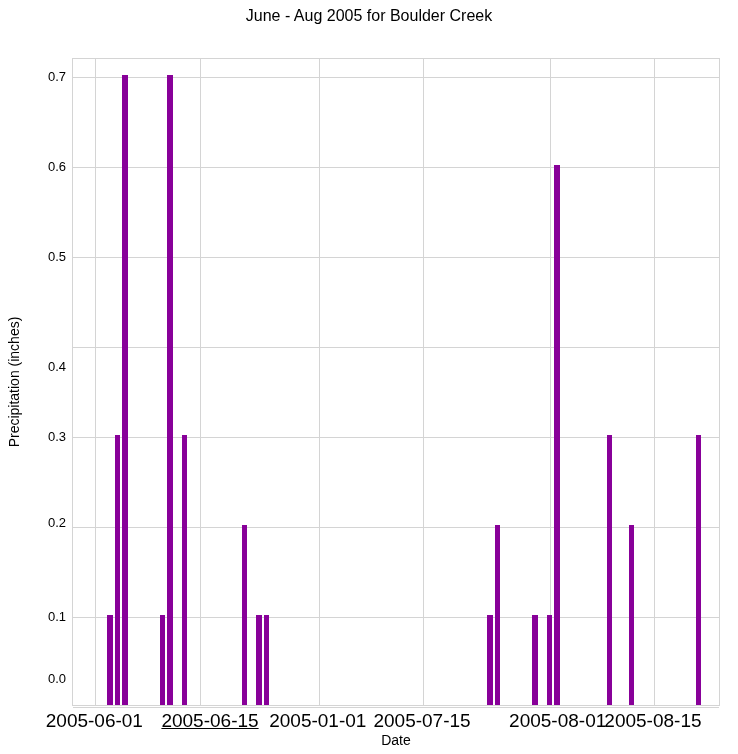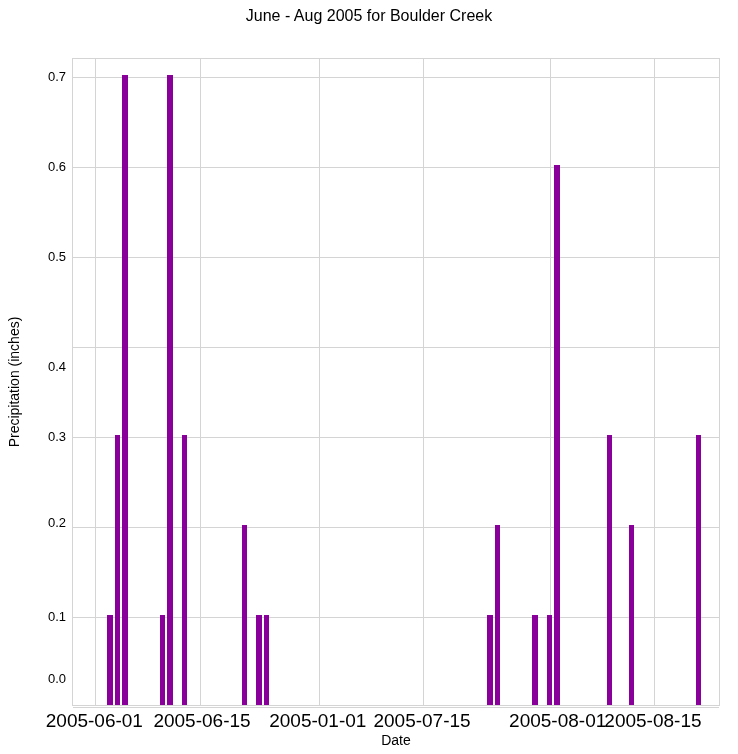--- a/index.html
+++ b/index.html
@@ -141,20 +141,20 @@
       <div class="ytick-label" style="top: 616px;">0.1</div>
       <div class="ytick-label" style="top: 522px;">0.2</div>
       <div class="ytick-label" style="top: 436px;">0.3</div>
       <div class="ytick-label" style="top: 366px; text-align: center;">0.4</div>
       <div class="ytick-label" style="top: 256px;">0.5</div>
       <div class="ytick-label" style="top: 166px; margin-left: 8px;">0.6</div>
       <div class="ytick-label" style="top: 76px; margin-left: 48px;">0.7</div>
     </div>
   <div id="xtick-container">
       <div class="xtick-label" style="left: 94.3448px;">2005-06-01</div>
-      <div class="xtick-label" style="left: 202px;">2005-06-15</div>
+      <div class="xtick-label" style="left: 210px; text-decoration: underline;">2005-06-15</div>
       <div class="xtick-label" style="left: 317.793px;">2005-01-01</div>
       <div class="xtick-label" style="left: 422.069px;">2005-07-15</div>
       <div class="xtick-label" style="left: 548.69px; margin-left: 9px;">2005-08-01</div>
       <div class="xtick-label" style="left: 652.966px;">2005-08-15</div>
     </div>
 
 </div>
 
 </body></html>

